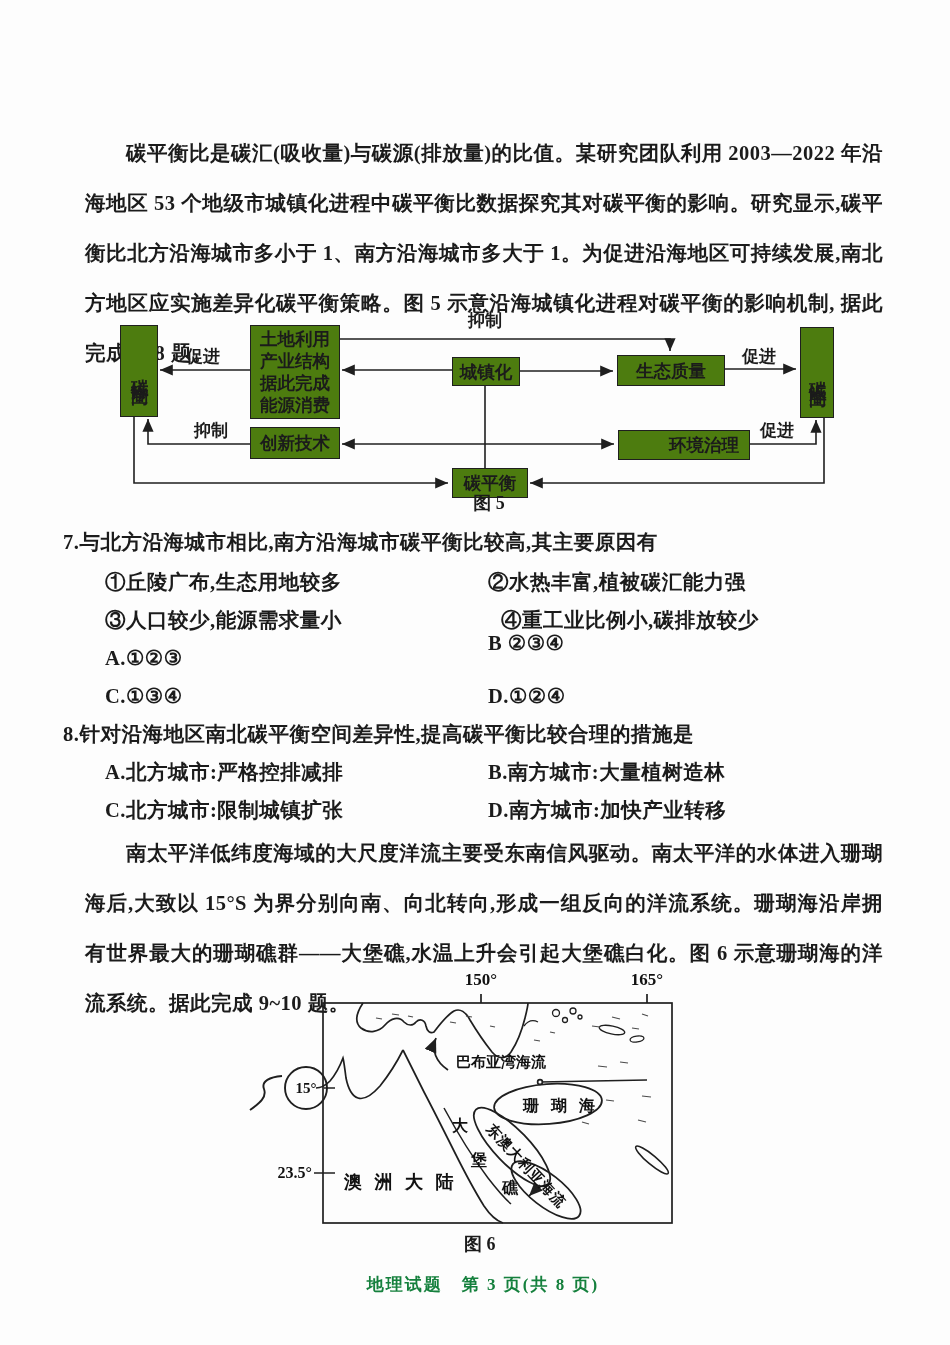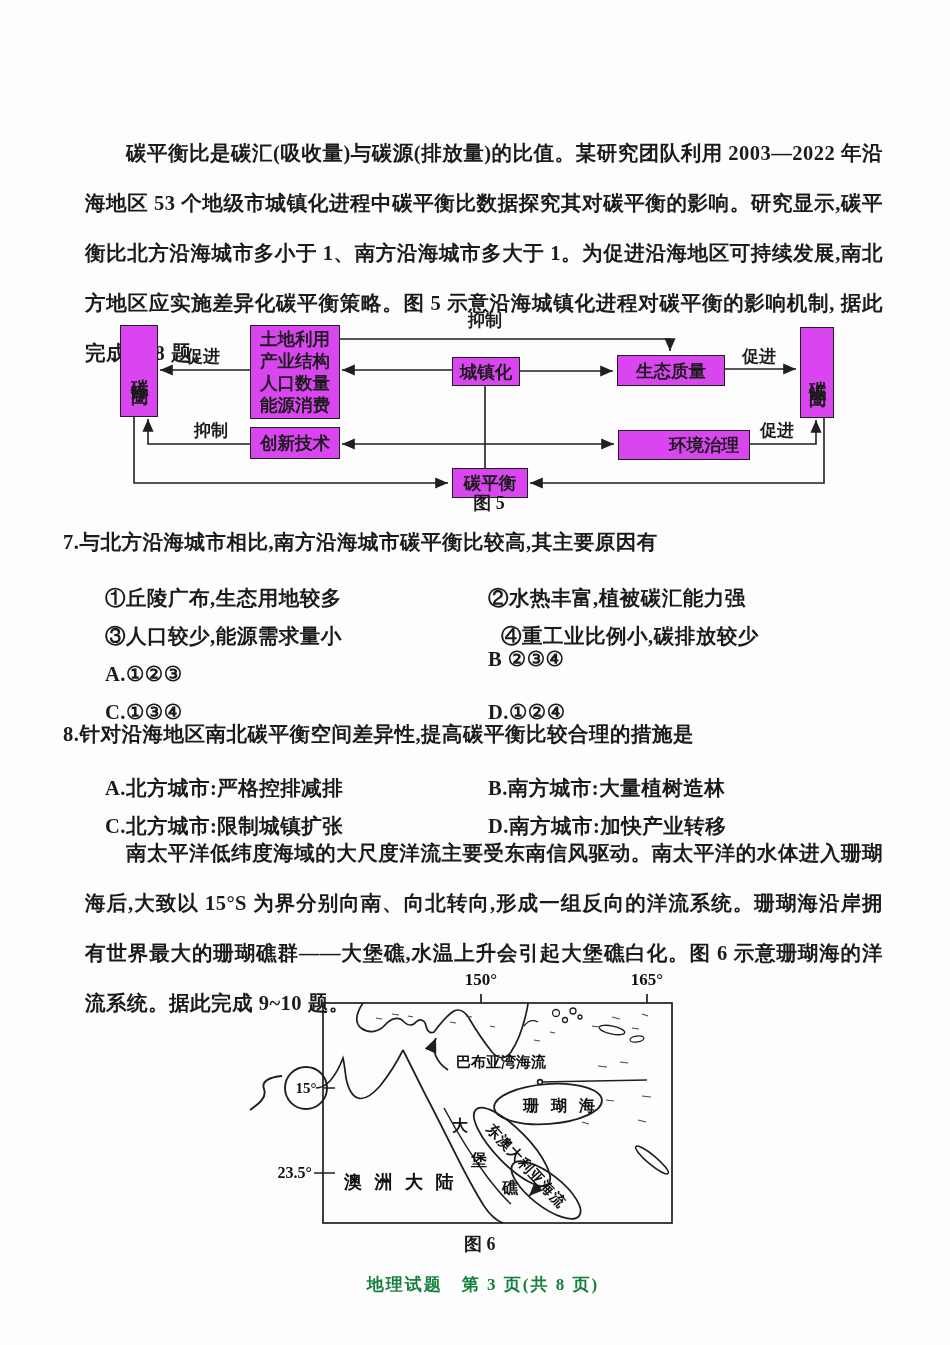--- a/index.html
+++ b/index.html
@@ -8,25 +8,25 @@
     font-family:"Liberation Serif","DejaVu Serif",serif;
     color:#1b1b1b;overflow:hidden;
   }
   .abs{position:absolute;}
   
   .passage{
     width:798px;font-size:20.5px;line-height:50px;font-weight:600;
     text-align:justify;text-indent:2em;letter-spacing:0.5px;
   }
   .stem{font-size:20.5px;font-weight:600;letter-spacing:0.5px;white-space:nowrap;}
-  .choice{font-size:20.5px;font-weight:600;letter-spacing:0.5px;white-space:nowrap;margin-top:16px;}
+  .choice{font-size:20.5px;font-weight:600;letter-spacing:0.5px;white-space:nowrap;}
   
   #fig5{left:110px;top:303px;width:740px;height:218px;}
   .fc-box{
-    position:absolute;border:1.7px solid #1f1f1f;background:#d946ef;
+    position:absolute;border:1.7px solid #1f1f1f;background:#4d7c0f;
     display:flex;align-items:center;justify-content:center;
     font-size:17.5px;font-weight:600;z-index:2;
   }
   .fc-vbox{writing-mode:vertical-rl;text-orientation:upright;letter-spacing:3px;line-height:1;}
   .fc-multi{flex-direction:column;line-height:22px;}
   .fc-label{position:absolute;font-size:17px;font-weight:600;z-index:3;}
   .fc-caption{position:absolute;font-size:18px;font-weight:600;text-align:center;z-index:3;}
   #fig5 svg, #fig6 svg{position:absolute;left:0;top:0;z-index:1;}
   
   #fig6{left:240px;top:970px;width:460px;height:292px;}
@@ -74,21 +74,21 @@
 
       <path d="M714,113 L714,180 L420,180" marker-end="url(#ah1)"></path>
     </g>
   </svg>
 
   <div class="fc-box fc-vbox" style="left:10px;top:22px;width:36px;height:90px;">碳排空间</div>
 
   <div class="fc-box fc-multi" style="left:140px;top:22px;width:88px;height:92px;">
     <span>土地利用</span>
     <span>产业结构</span>
-    <span>人口数量</span>
+    <span>据此完成</span>
     <span>能源消费</span>
   </div>
 
   <div class="fc-box" style="left:140px;top:124px;width:88px;height:30px;">创新技术</div>
 
   <div class="fc-box" style="left:342px;top:54px;width:66px;height:27px;">城镇化</div>
 
   <div class="fc-box" style="left:507px;top:52px;width:106px;height:29px;">生态质量</div>
 
   <div class="fc-box" style="left:508px;top:127px;width:90px;height:28px;padding-left:40px;">环境治理</div>

